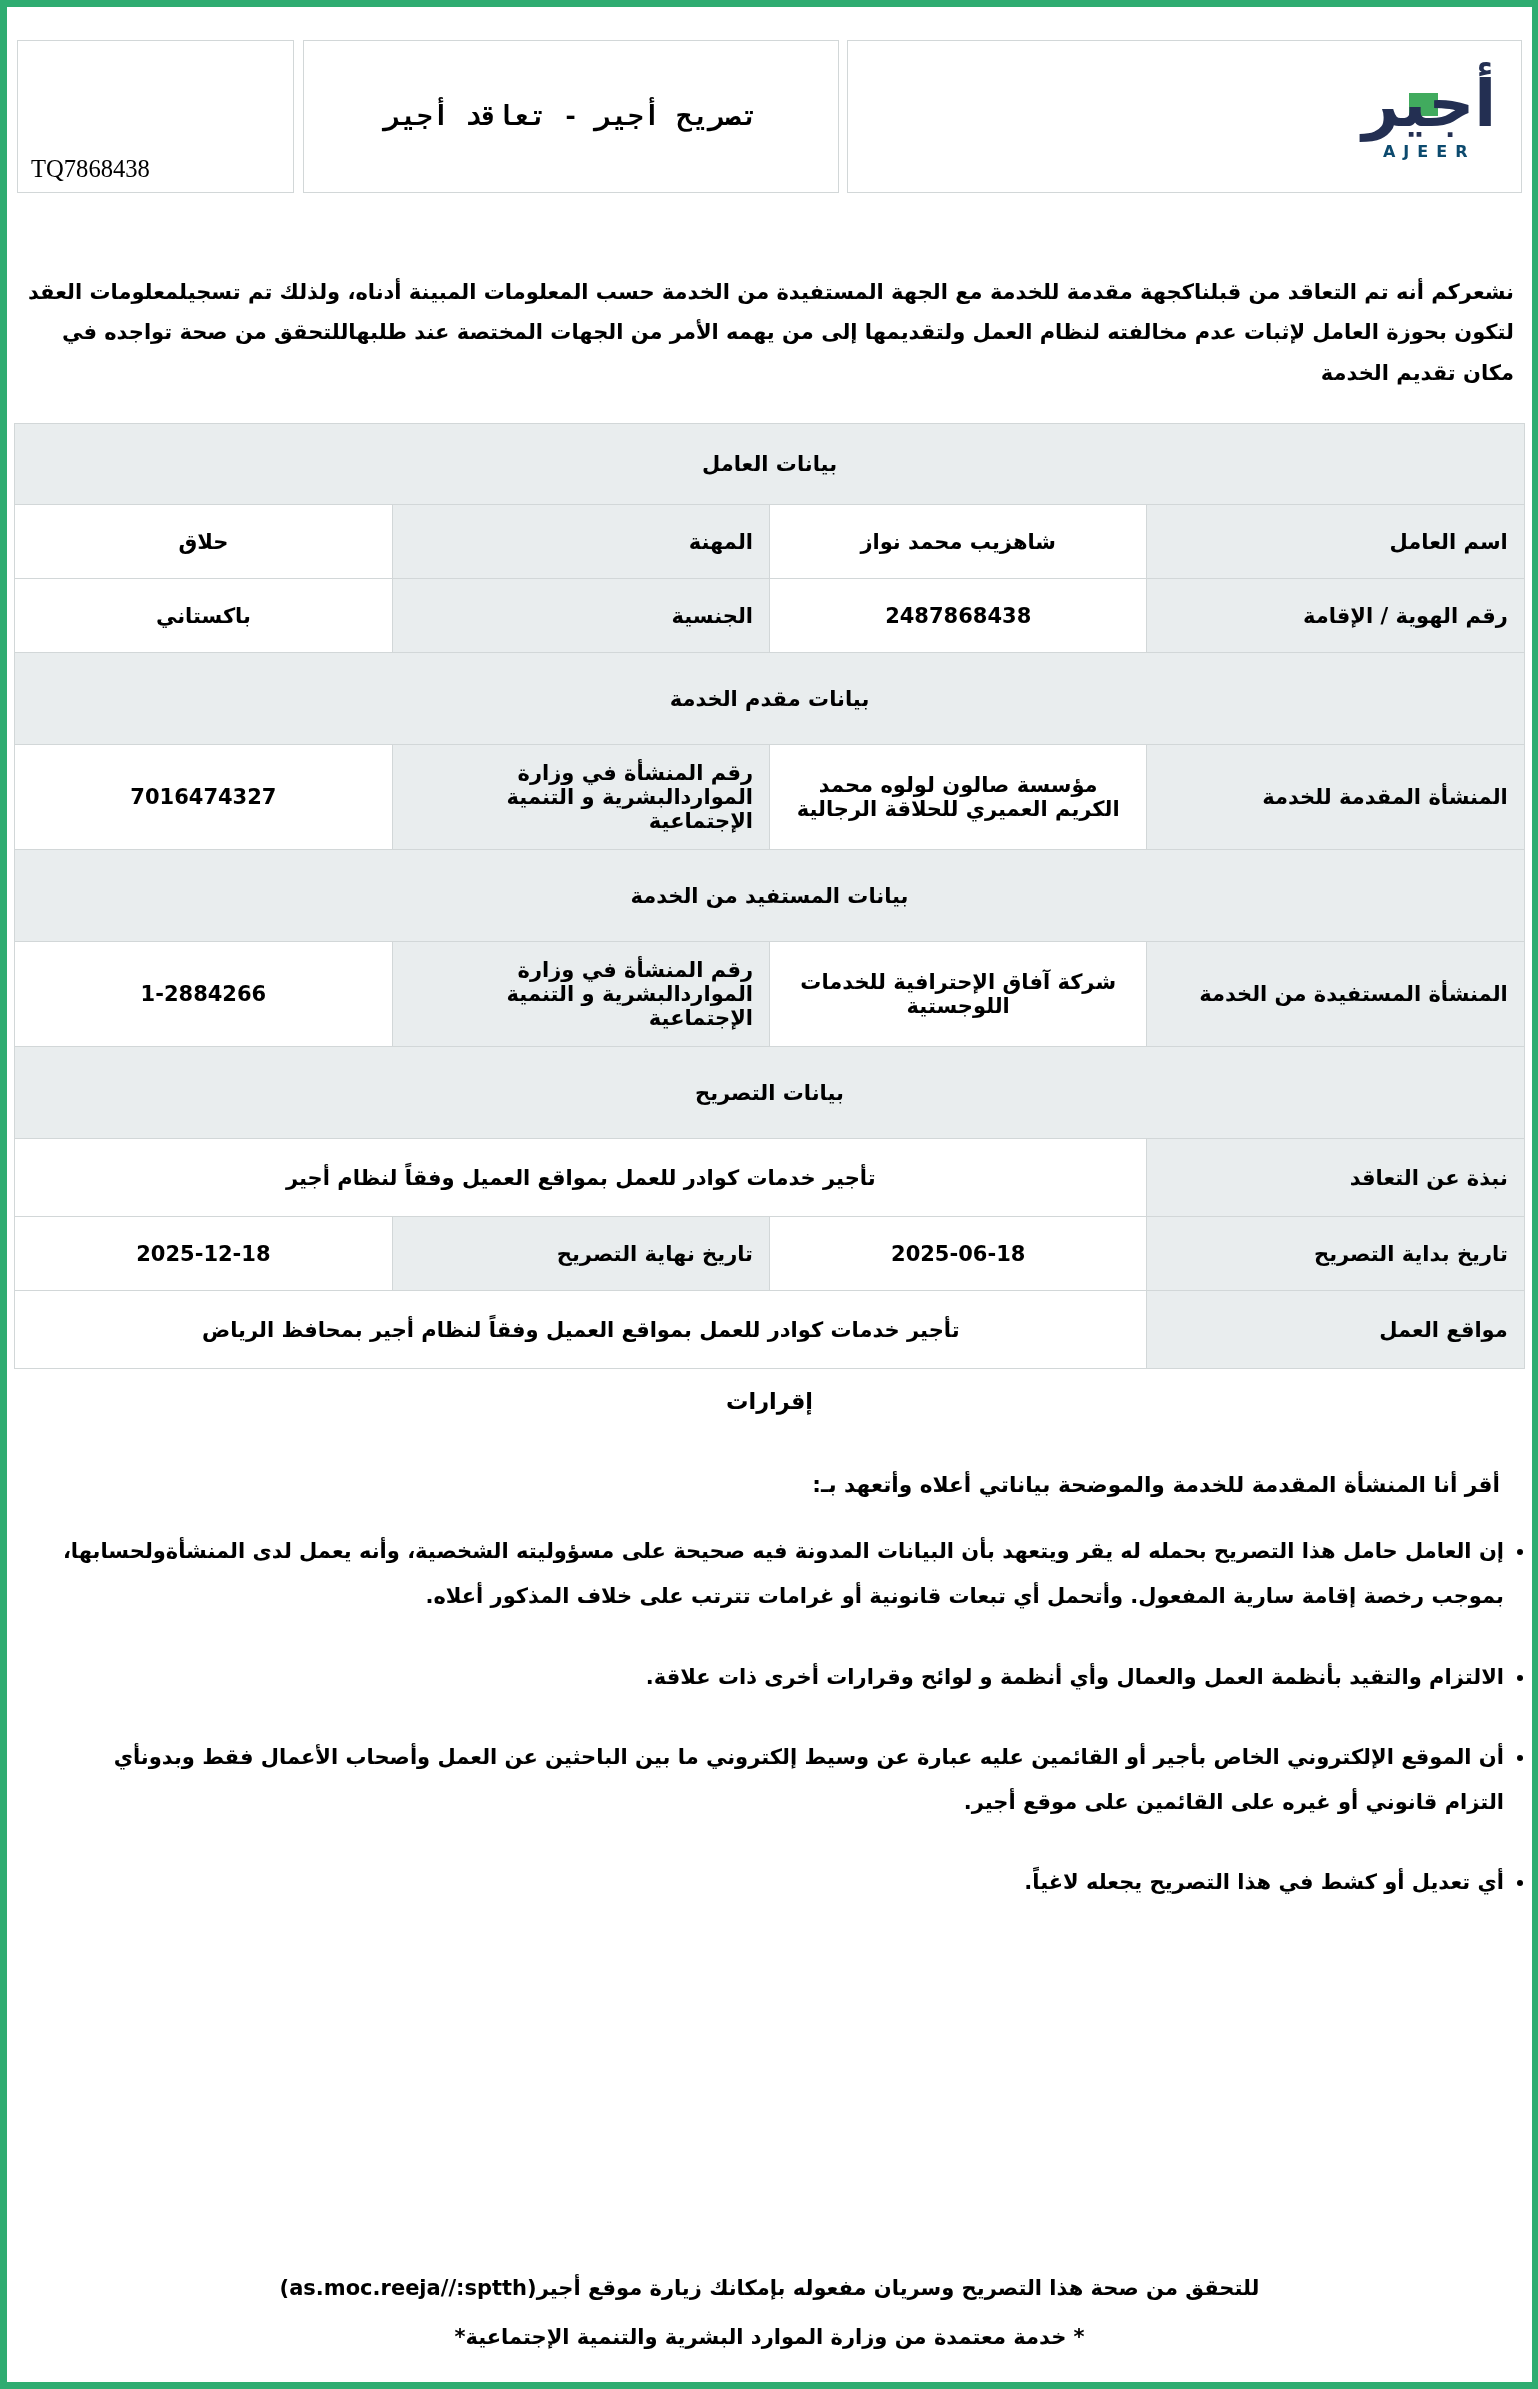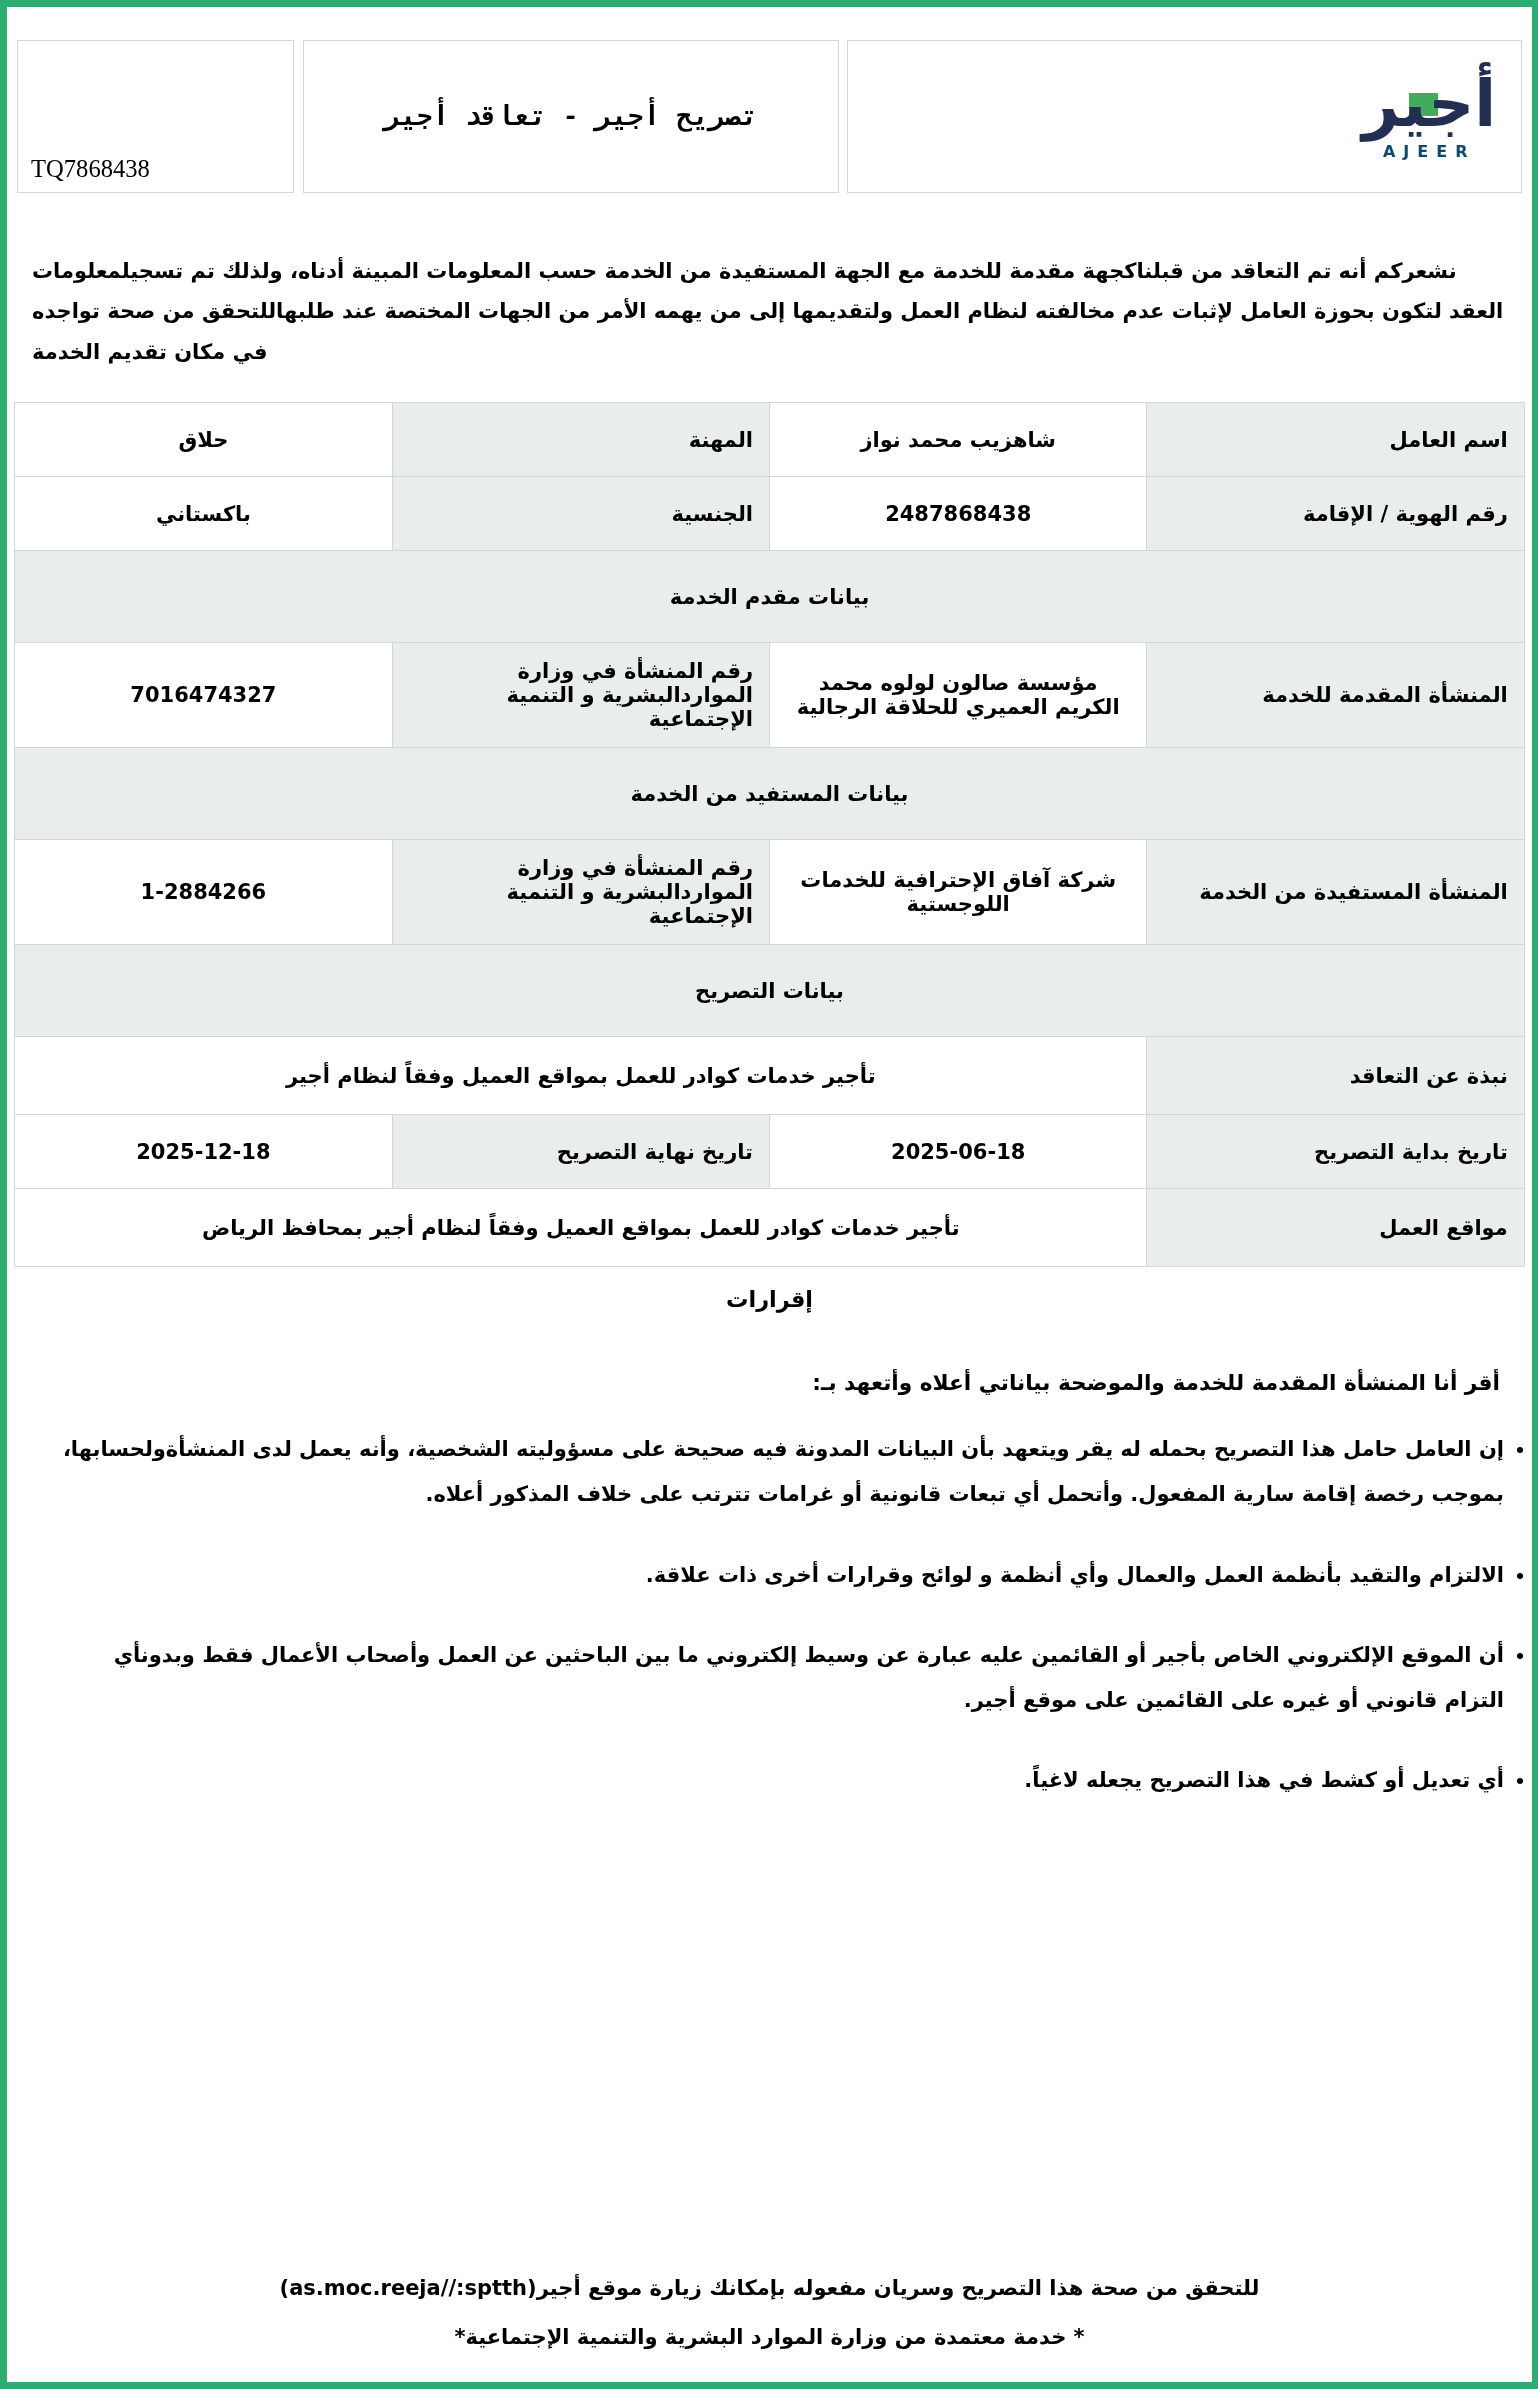--- a/index.html
+++ b/index.html
@@ -53,23 +53,23 @@
   }
   .ministry-logo { display:flex; align-items:center; gap:10px; }
   .ministry-text {
     color:#2a958d; font-size:21.7px; font-weight:bold;
     text-align:right; line-height:1.45; direction:rtl;
   }
   .palm { width:137px; height:134px; }
 
   
   .intro {
-    margin-top:58px;
-    padding:0 25px;
-    direction:rtl; text-align:left;
+    margin-top:79px;
+    padding:0 18px;
+    direction:rtl; text-align:right;
     font-size:21px; font-weight:bold; line-height:1.95;
   }
 
   
   table.main {
     direction:rtl;
     border-collapse:collapse;
     width:calc(100% - 14.4px);
     margin:29px 7.2px 0 7.2px;
     table-layout:fixed;
@@ -155,20 +155,23 @@
 
   <table class="main">
     <colgroup>
         <col style="width:25%">
         <col style="width:25%">
         <col style="width:25%">
         <col style="width:25%">
       </colgroup>
 
     <tbody>
+        <tr class="h1">
+      <td class="section" colspan="4">بيانات العامل</td>
+    </tr>
     <tr class="r-sm">
       <td class="lbl">اسم العامل</td>
       <td class="val">شاهزيب محمد نواز</td>
       <td class="lbl">المهنة</td>
       <td class="val">حلاق</td>
     </tr>
     <tr class="r-sm">
       <td class="lbl">رقم الهوية / الإقامة</td>
       <td class="val">2487868438</td>
       <td class="lbl">الجنسية</td>

